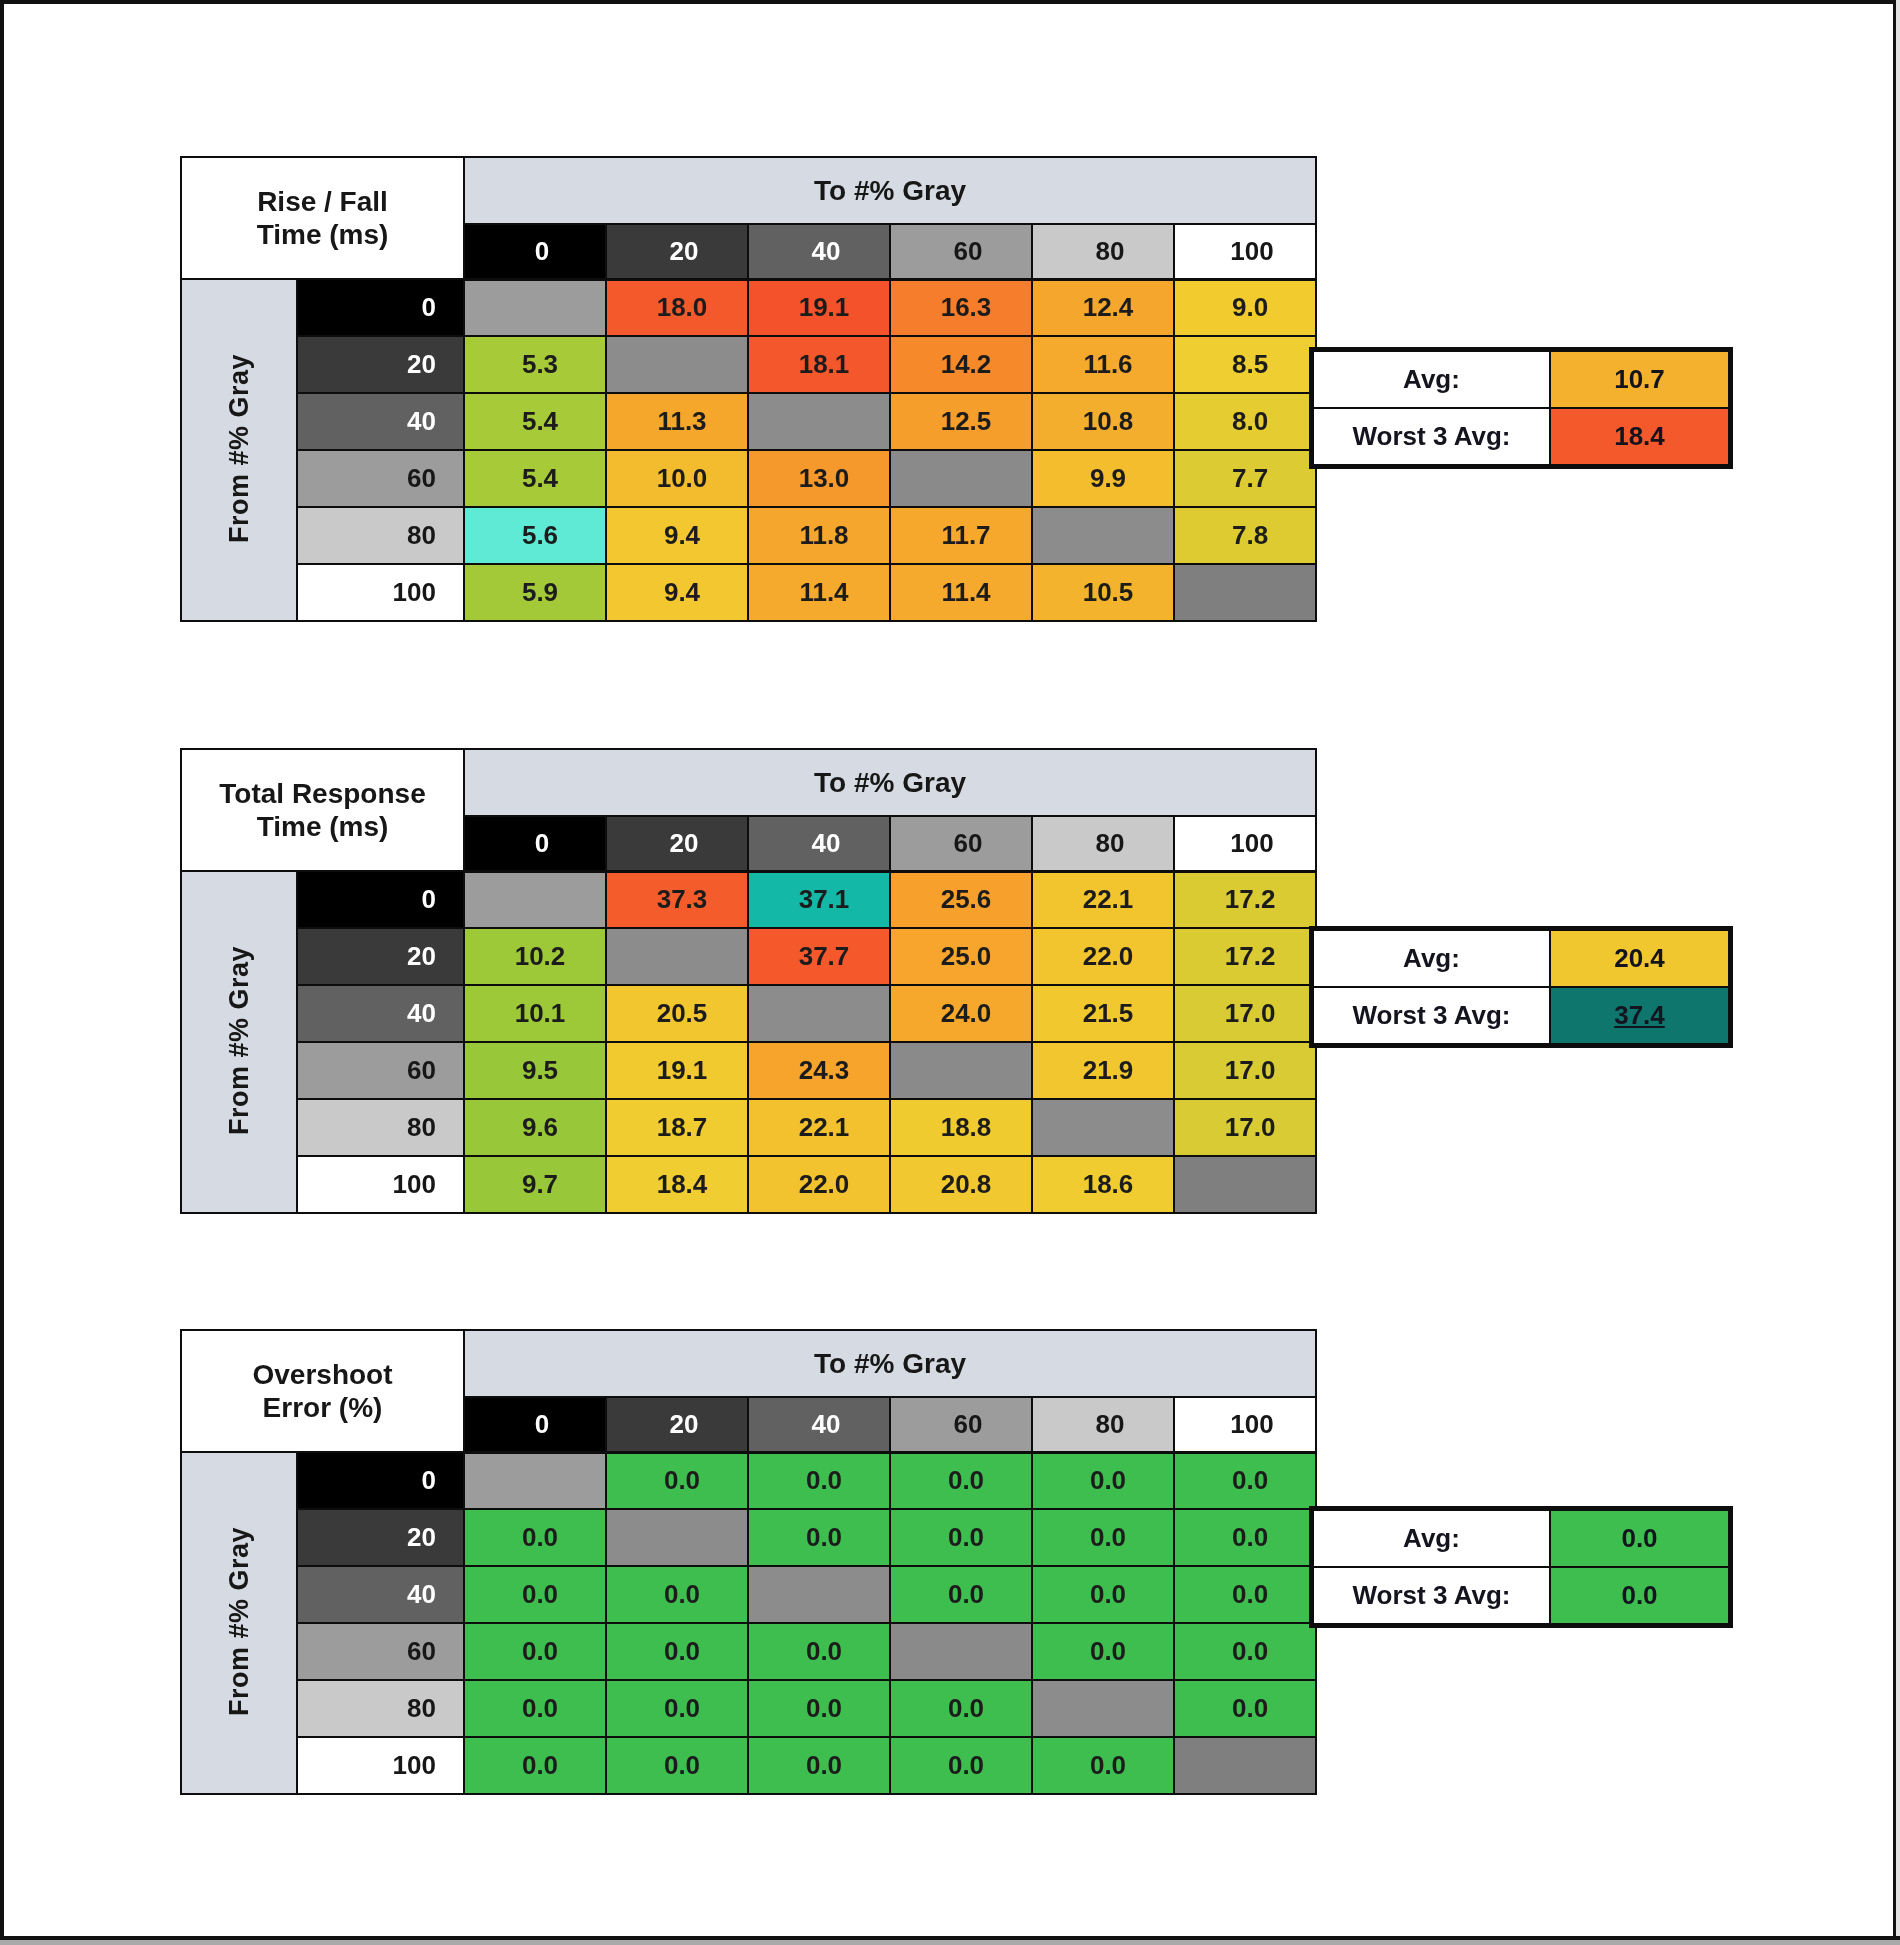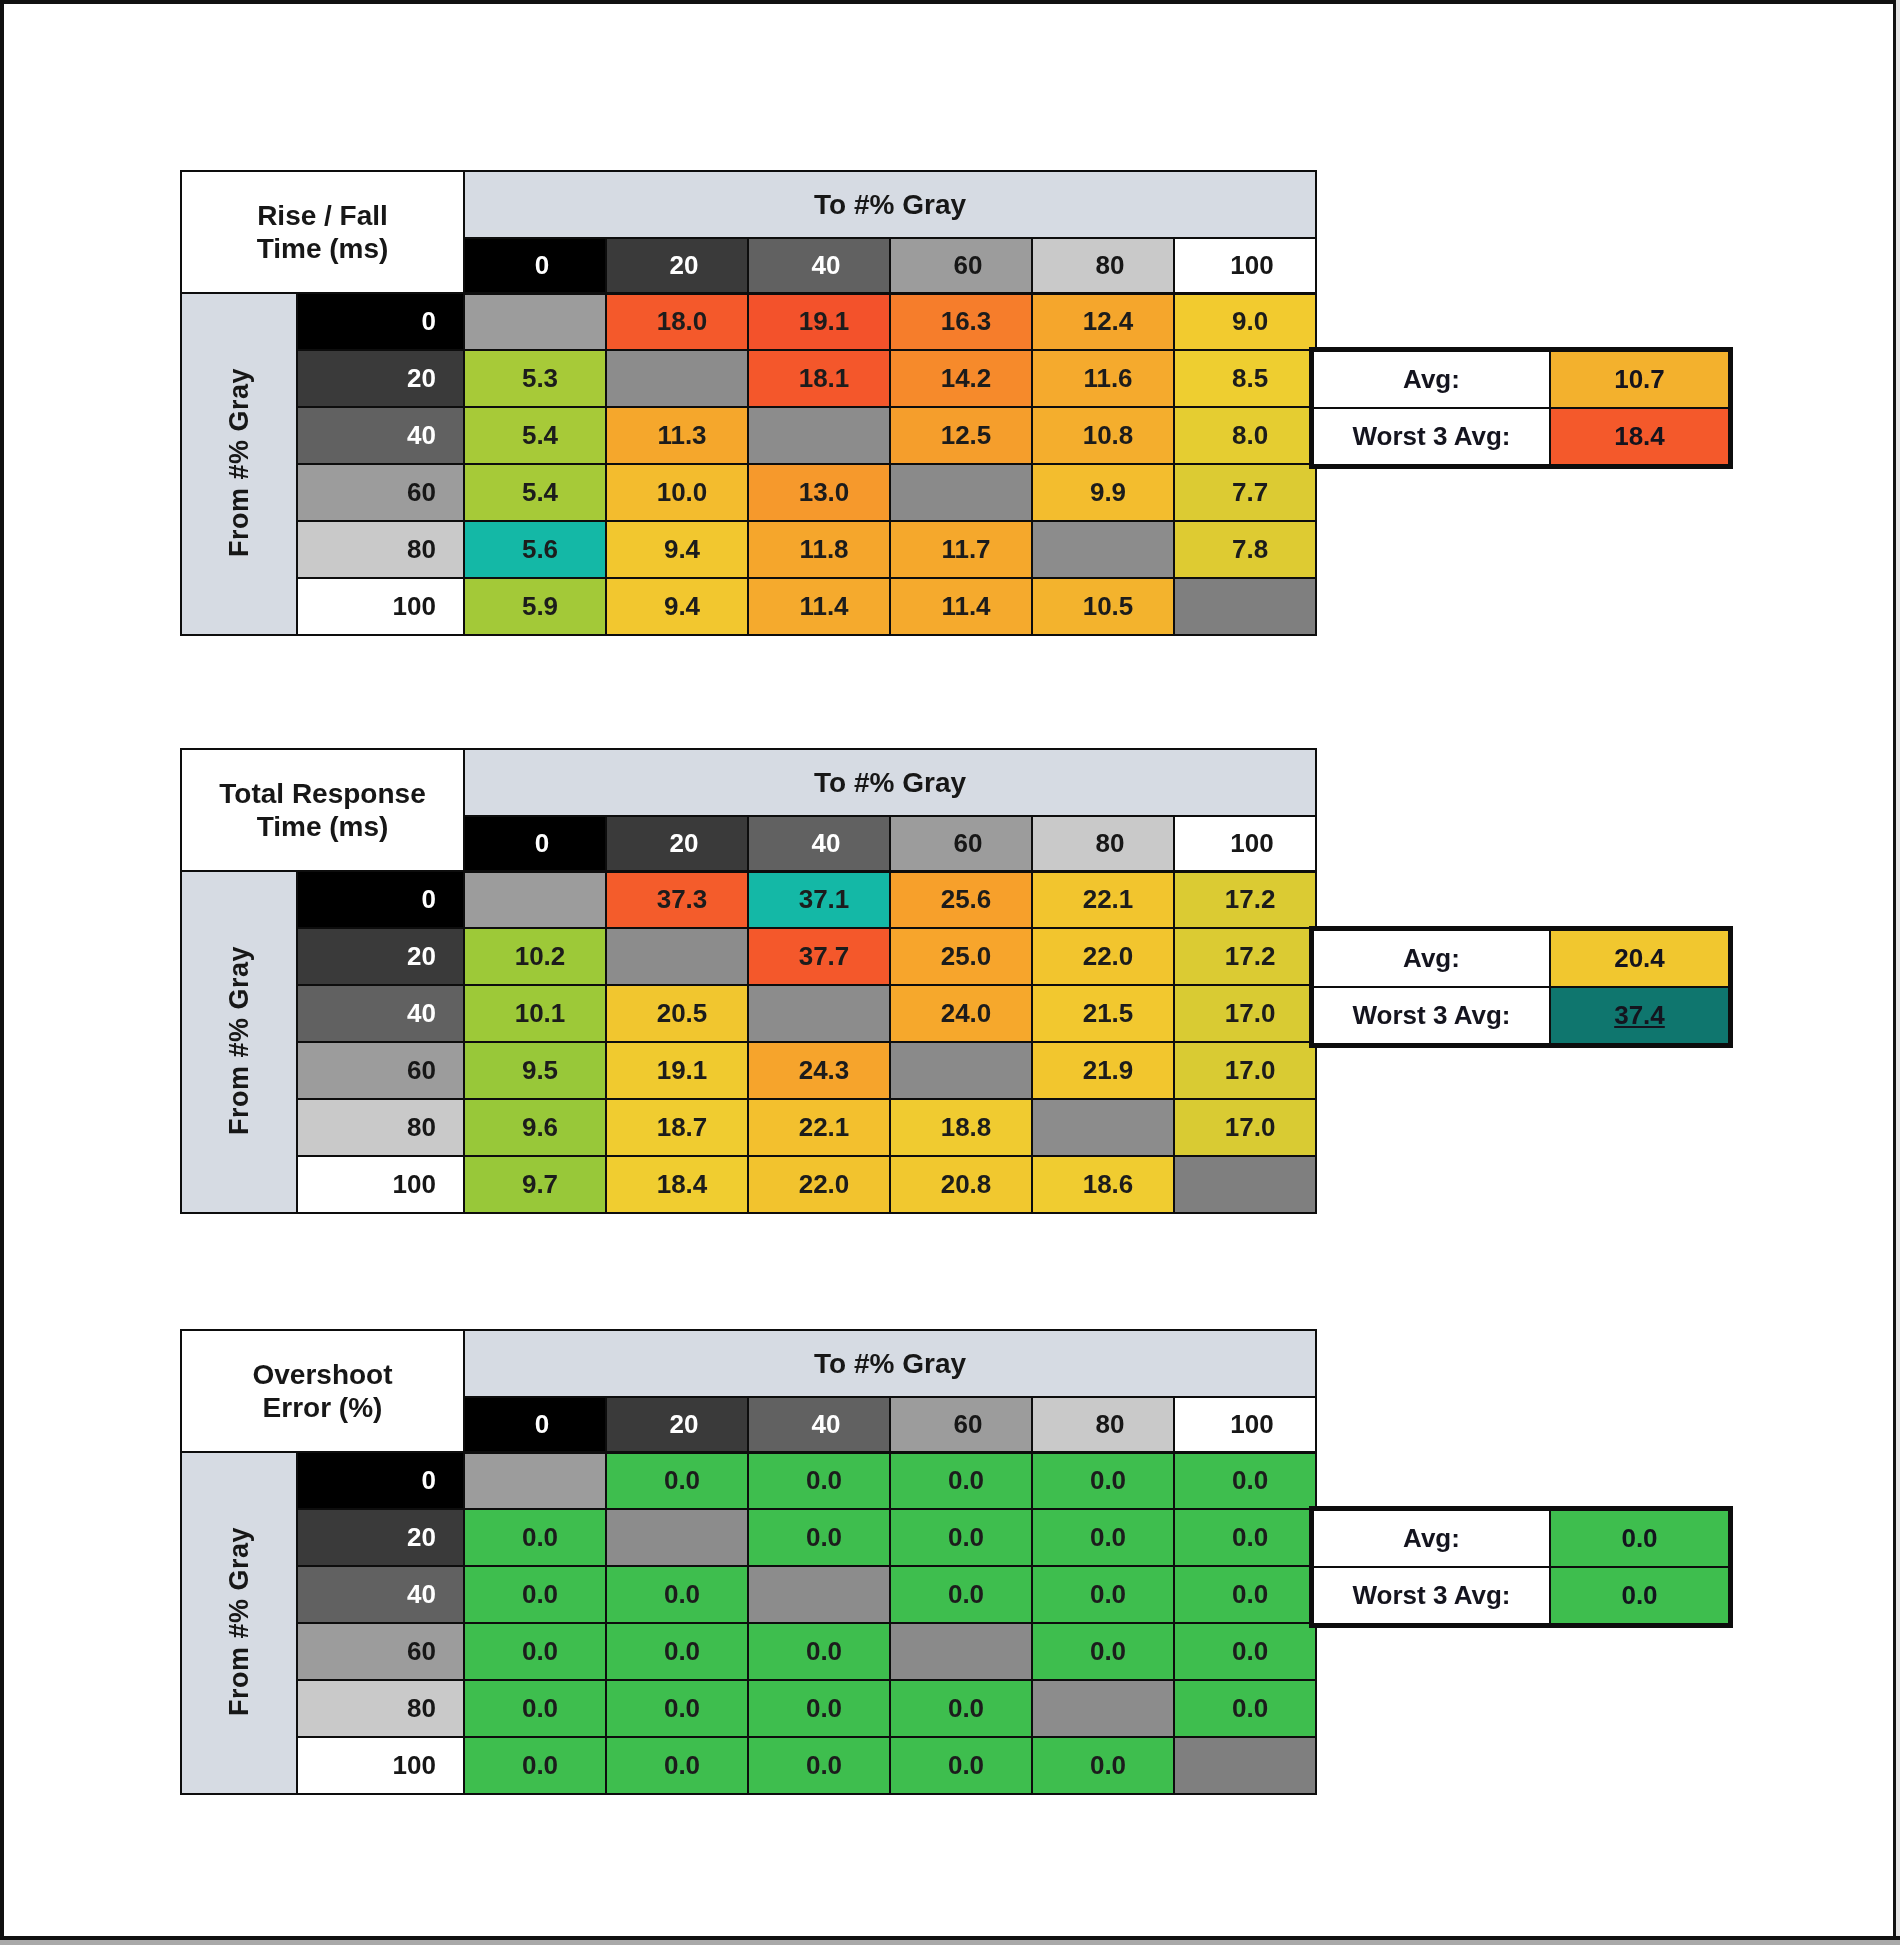--- a/index.html
+++ b/index.html
@@ -67,21 +67,21 @@
 <body>
 
 <div class="canvas">
   <div class="frame-top"></div>
   <div class="frame-right-sliver"></div>
   <div class="frame-left"></div>
   <div class="frame-right"></div>
   <div class="frame-bottom"></div>
   <div class="frame-strip"></div>
 
-  <section class="panel" style="top:170px">
+  <section class="panel" style="top:156px">
     <table class="grid">
       <colgroup>
         <col style="width:116px">
           <col style="width:167px">
         <col style="width:142px">
           <col style="width:142px">
           <col style="width:142px">
         <col style="width:142px">
           <col style="width:142px">
           <col style="width:142px">
@@ -136,21 +136,21 @@
             <td class="rowlab" style="background: rgb(156, 156, 156); color: rgb(23, 23, 23);">60</td>
             <td class="cell" style="background: rgb(166, 202, 56);">5.4</td>
             <td class="cell" style="background: rgb(243, 188, 46);">10.0</td>
             <td class="cell" style="background: rgb(246, 153, 44);">13.0</td>
             <td class="cell" style="background: rgb(138, 138, 138);"></td>
             <td class="cell" style="background: rgb(243, 189, 46);">9.9</td>
             <td class="cell" style="background: rgb(220, 203, 51);">7.7</td>
           </tr>
           <tr>
             <td class="rowlab" style="background: rgb(201, 201, 201); color: rgb(23, 23, 23);">80</td>
-            <td class="cell" style="background: #14b8a6; margin-left: 36px;">5.6</td>
+            <td class="cell" style="background: #5eead4; margin-left: 36px;">5.6</td>
             <td class="cell" style="background: rgb(242, 199, 47);">9.4</td>
             <td class="cell" style="background: rgb(245, 166, 44);">11.8</td>
             <td class="cell" style="background: rgb(245, 168, 44);">11.7</td>
             <td class="cell" style="background: rgb(140, 140, 140);"></td>
             <td class="cell" style="background: rgb(222, 203, 50);">7.8</td>
           </tr>
           <tr>
             <td class="rowlab" style="background: rgb(255, 255, 255); color: rgb(23, 23, 23);">100</td>
             <td class="cell" style="background: rgb(163, 201, 56);">5.9</td>
             <td class="cell" style="background: rgb(242, 199, 47);">9.4</td>

